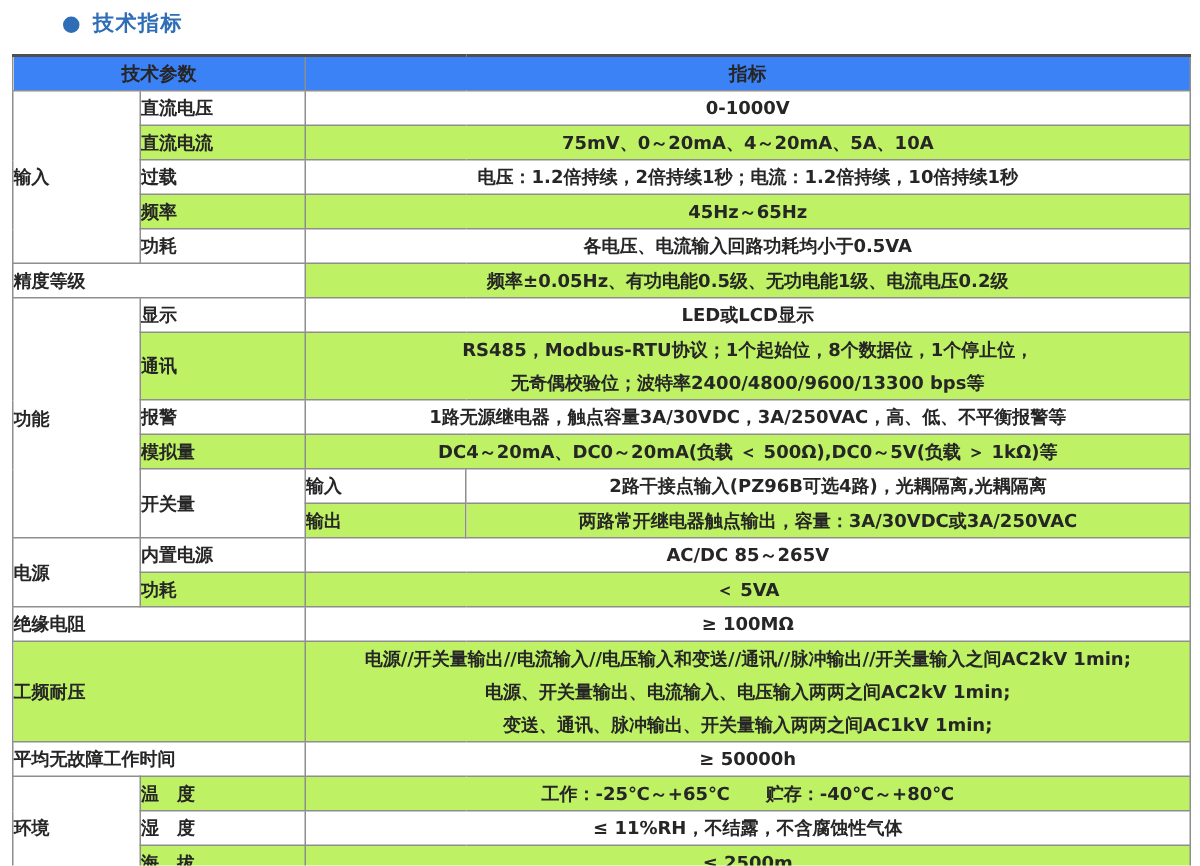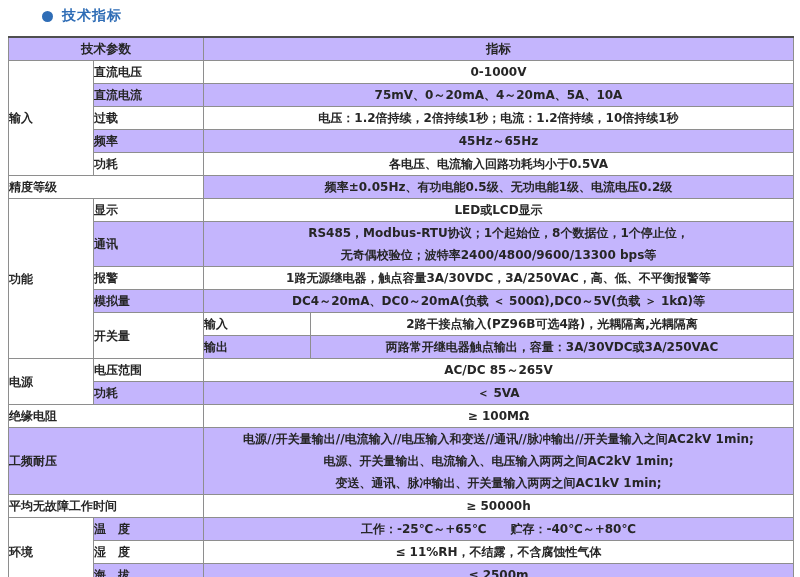--- a/index.html
+++ b/index.html
@@ -20,22 +20,22 @@
     font-size:12px;font-weight:bold;color:#262626;
     border-top:2px solid #4f4f4f;border-bottom:3px solid #4f4f4f;
   }
   table.spec td{
     border:1px solid #8e8e8e;
     height:22px;line-height:22px;
     padding:0;overflow:hidden;
   }
   td.lbl{}
   td.val{text-align:center;padding:0 9px;white-space:pre-wrap;}
-  .blue{background:#c4b5fd;}
-  tr.hdr td{background:#c4b5fd;text-align:center;font-size:12.5px;margin-top:34px;}
+  .blue{background:#bef264;}
+  tr.hdr td{background:#3b82f6;text-align:center;font-size:12.5px;margin-top:34px;}
 </style>
 </head>
 <body>
 
 <div class="page-title">
   <span class="dot"></span>
   <span>技术指标</span>
 </div>
 
 <table class="spec">
@@ -101,21 +101,21 @@
       <td class="lbl">输入</td>
       <td class="val">2路干接点输入(PZ96B可选4路)，光耦隔离,光耦隔离</td>
     </tr>
     <tr>
       <td class="lbl blue">输出</td>
       <td class="val blue">两路常开继电器触点输出，容量：3A/30VDC或3A/250VAC</td>
     </tr>
 
     <tr>
       <td rowspan="2" class="lbl">电源</td>
-      <td class="lbl">电压范围</td>
+      <td class="lbl">内置电源</td>
       <td colspan="2" class="val">AC/DC 85～265V</td>
     </tr>
     <tr>
       <td class="lbl blue">功耗</td>
       <td colspan="2" class="val blue">＜ 5VA</td>
     </tr>
 
     <tr>
       <td colspan="2" class="lbl">绝缘电阻</td>
       <td colspan="2" class="val">≥ 100MΩ</td>

